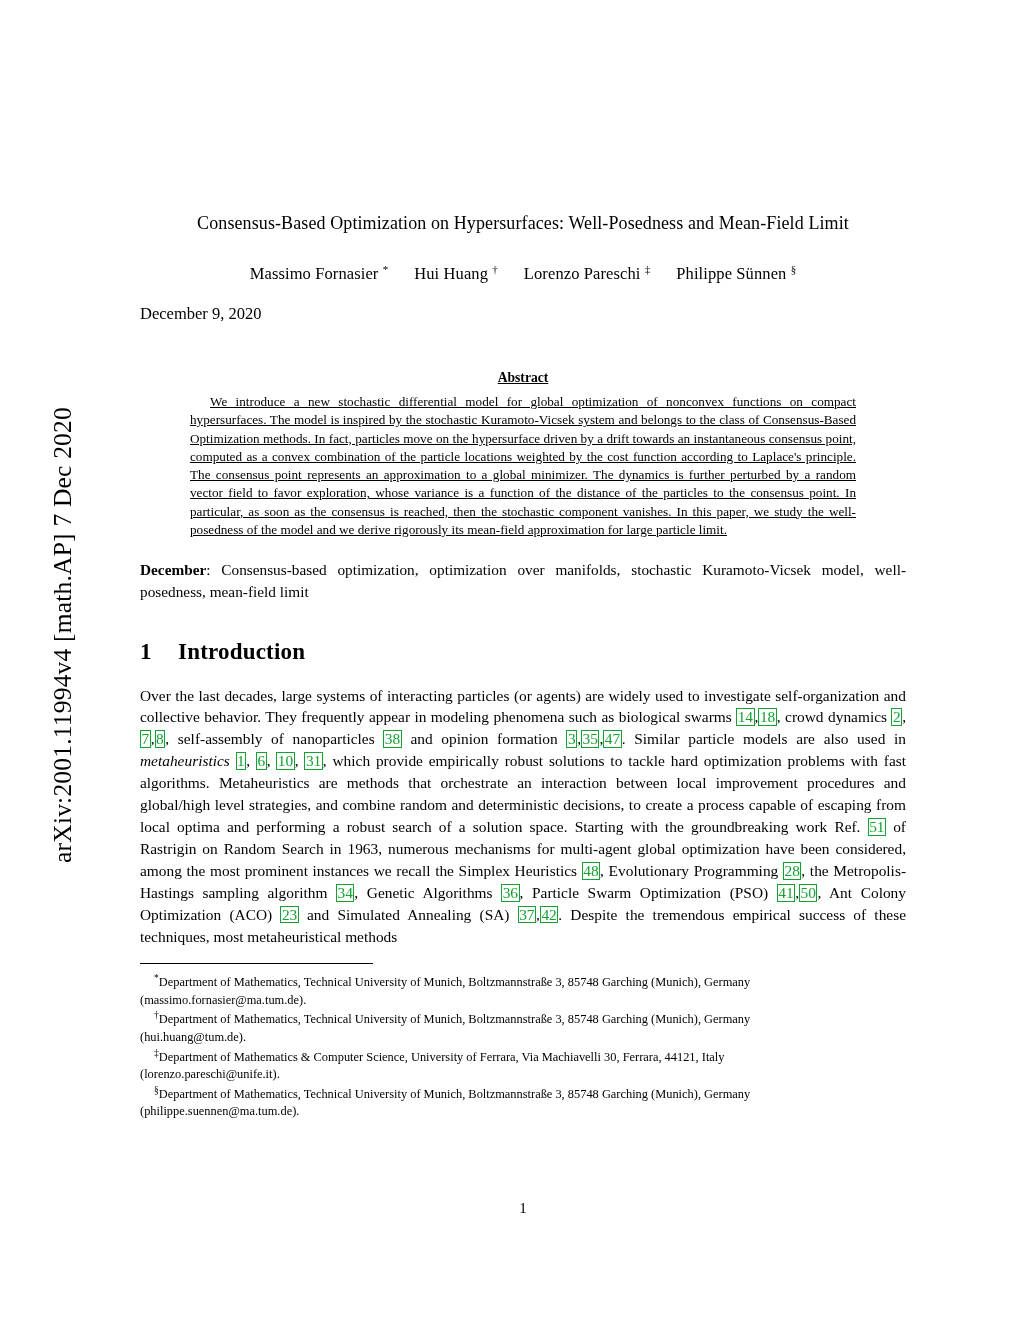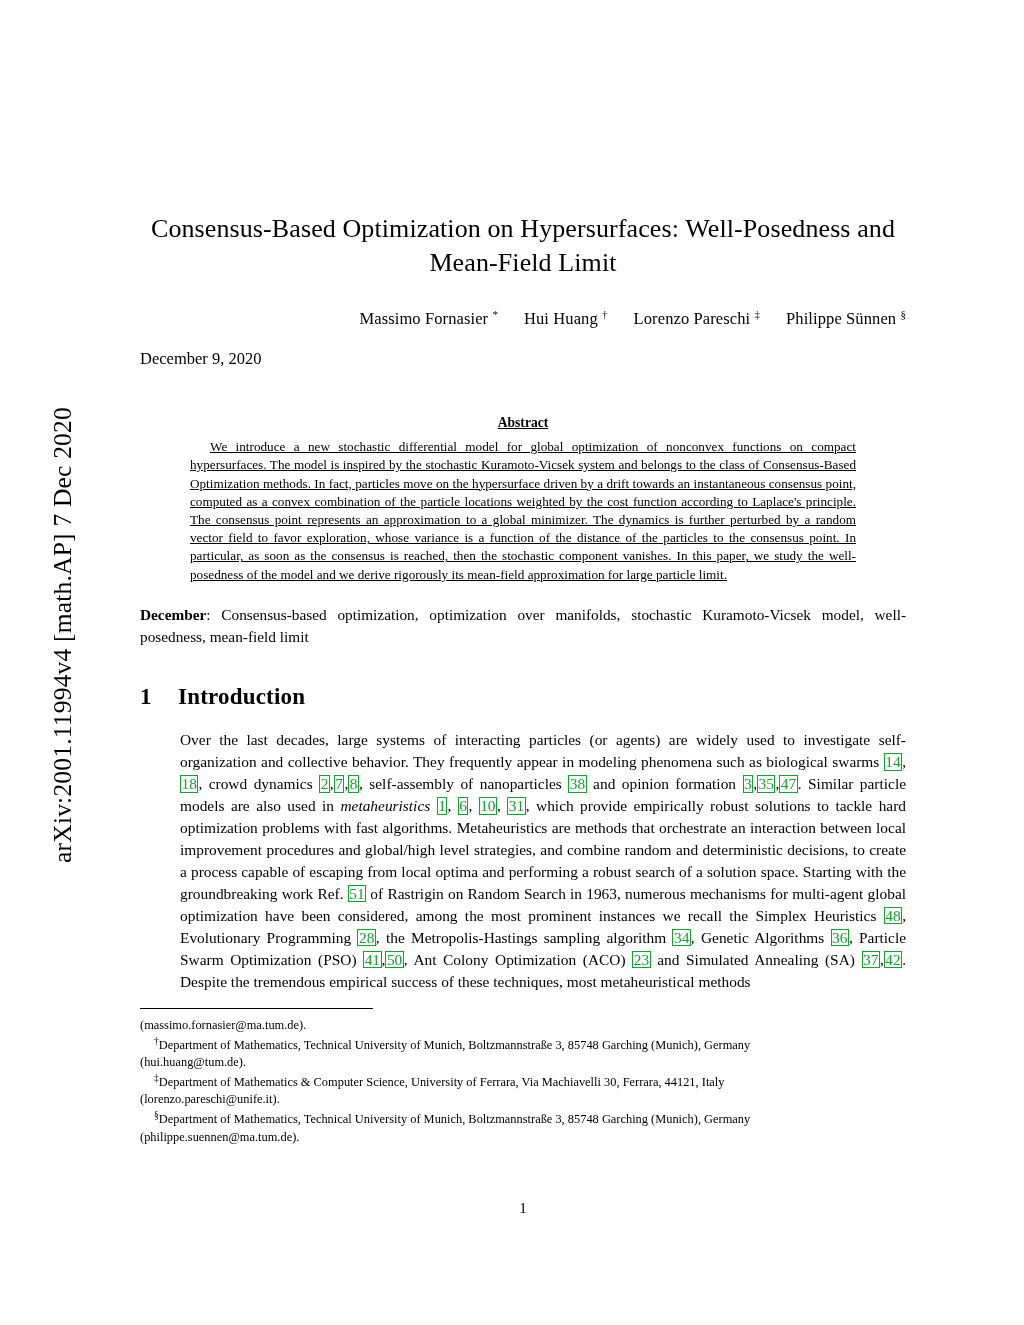--- a/index.html
+++ b/index.html
@@ -36,29 +36,29 @@
     position: absolute;
     left: 140px;
     top: 0;
     width: 766px;
     height: 1325px;
   }
 
   #title {
     margin-top: 212px;
     text-align: center;
-    font-size: 26px;
+    font-size: 18px;
     line-height: 1.32;
     font-weight: normal;
     letter-spacing: 0.1px;
   }
 
   #authors {
     margin-top: 27px;
-    text-align: right;
+    text-align: center;
     font-size: 16.5px;
     letter-spacing: 0.1px;
     font-family: Liberation Serif, serif;
   }
   #authors .author {
     white-space: nowrap;
   }
   #authors .gap {
     display: inline-block;
     width: 26px;
@@ -105,21 +105,20 @@
     font-weight: bold;
     letter-spacing: 0.2px;
   }
   #section-heading .num { display: inline-block; width: 38px; }
 
   #intro-body {
     margin-top: 16px;
     font-size: 15.4px;
     line-height: 1.425;
     text-align: justify;
-    margin-left: 40px;
   }
 
   .cite {
     color: #12a132;
     border: 1px solid #12a132;
     padding: 0 0.5px;
     line-height: 1;
     display: inline-block;
     text-decoration: none;
   }
@@ -182,20 +181,21 @@
 
   <h2 id="section-heading">
     <span class="num">1</span><span>Introduction</span>
   </h2>
 
   <p id="intro-body">Over the last decades, large systems of interacting particles (or agents) are widely used to investigate self-organization and collective behavior. They frequently appear in modeling phenomena such as biological swarms <span class="cite">14</span>,<span class="cite">18</span>, crowd dynamics <span class="cite">2</span>,<span class="cite">7</span>,<span class="cite">8</span>, self-assembly of nanoparticles <span class="cite">38</span> and opinion formation <span class="cite">3</span>,<span class="cite">35</span>,<span class="cite">47</span>. Similar particle models are also used in <em>metaheuristics</em> <span class="cite">1</span>, <span class="cite">6</span>, <span class="cite">10</span>, <span class="cite">31</span>, which provide empirically robust solutions to tackle hard optimization problems with fast algorithms. Metaheuristics are methods that orchestrate an interaction between local improvement procedures and global/high level strategies, and combine random and deterministic decisions, to create a process capable of escaping from local optima and performing a robust search of a solution space. Starting with the groundbreaking work Ref. <span class="cite">51</span> of Rastrigin on Random Search in 1963, numerous mechanisms for multi-agent global optimization have been considered, among the most prominent instances we recall the Simplex Heuristics <span class="cite">48</span>, Evolutionary Programming <span class="cite">28</span>, the Metropolis-Hastings sampling algorithm <span class="cite">34</span>, Genetic Algorithms <span class="cite">36</span>, Particle Swarm Optimization (PSO) <span class="cite">41</span>,<span class="cite">50</span>, Ant Colony Optimization (ACO) <span class="cite">23</span> and Simulated Annealing (SA) <span class="cite">37</span>,<span class="cite">42</span>. Despite the tremendous empirical success of these techniques, most metaheuristical methods</p>
 
   <hr id="footnote-rule">
 
   <div id="footnotes">
+      <div class="footnote"><span class="indent"></span><sup>*</sup><span>Department of Mathematics, Technical University of Munich, Boltzmannstraße 3, 85748 Garching (Munich), Germany</span></div>
       <div class="footnote">(massimo.fornasier@ma.tum.de).</div>
       <div class="footnote"><span class="indent"></span><sup>†</sup><span>Department of Mathematics, Technical University of Munich, Boltzmannstraße 3, 85748 Garching (Munich), Germany</span></div>
       <div class="footnote">(hui.huang@tum.de).</div>
       <div class="footnote"><span class="indent"></span><sup>‡</sup><span>Department of Mathematics &amp; Computer Science, University of Ferrara, Via Machiavelli 30, Ferrara, 44121, Italy</span></div>
       <div class="footnote">(lorenzo.pareschi@unife.it).</div>
       <div class="footnote"><span class="indent"></span><sup>§</sup><span>Department of Mathematics, Technical University of Munich, Boltzmannstraße 3, 85748 Garching (Munich), Germany</span></div>
       <div class="footnote">(philippe.suennen@ma.tum.de).</div>
     </div>
 
   <div id="page-number">1</div>

